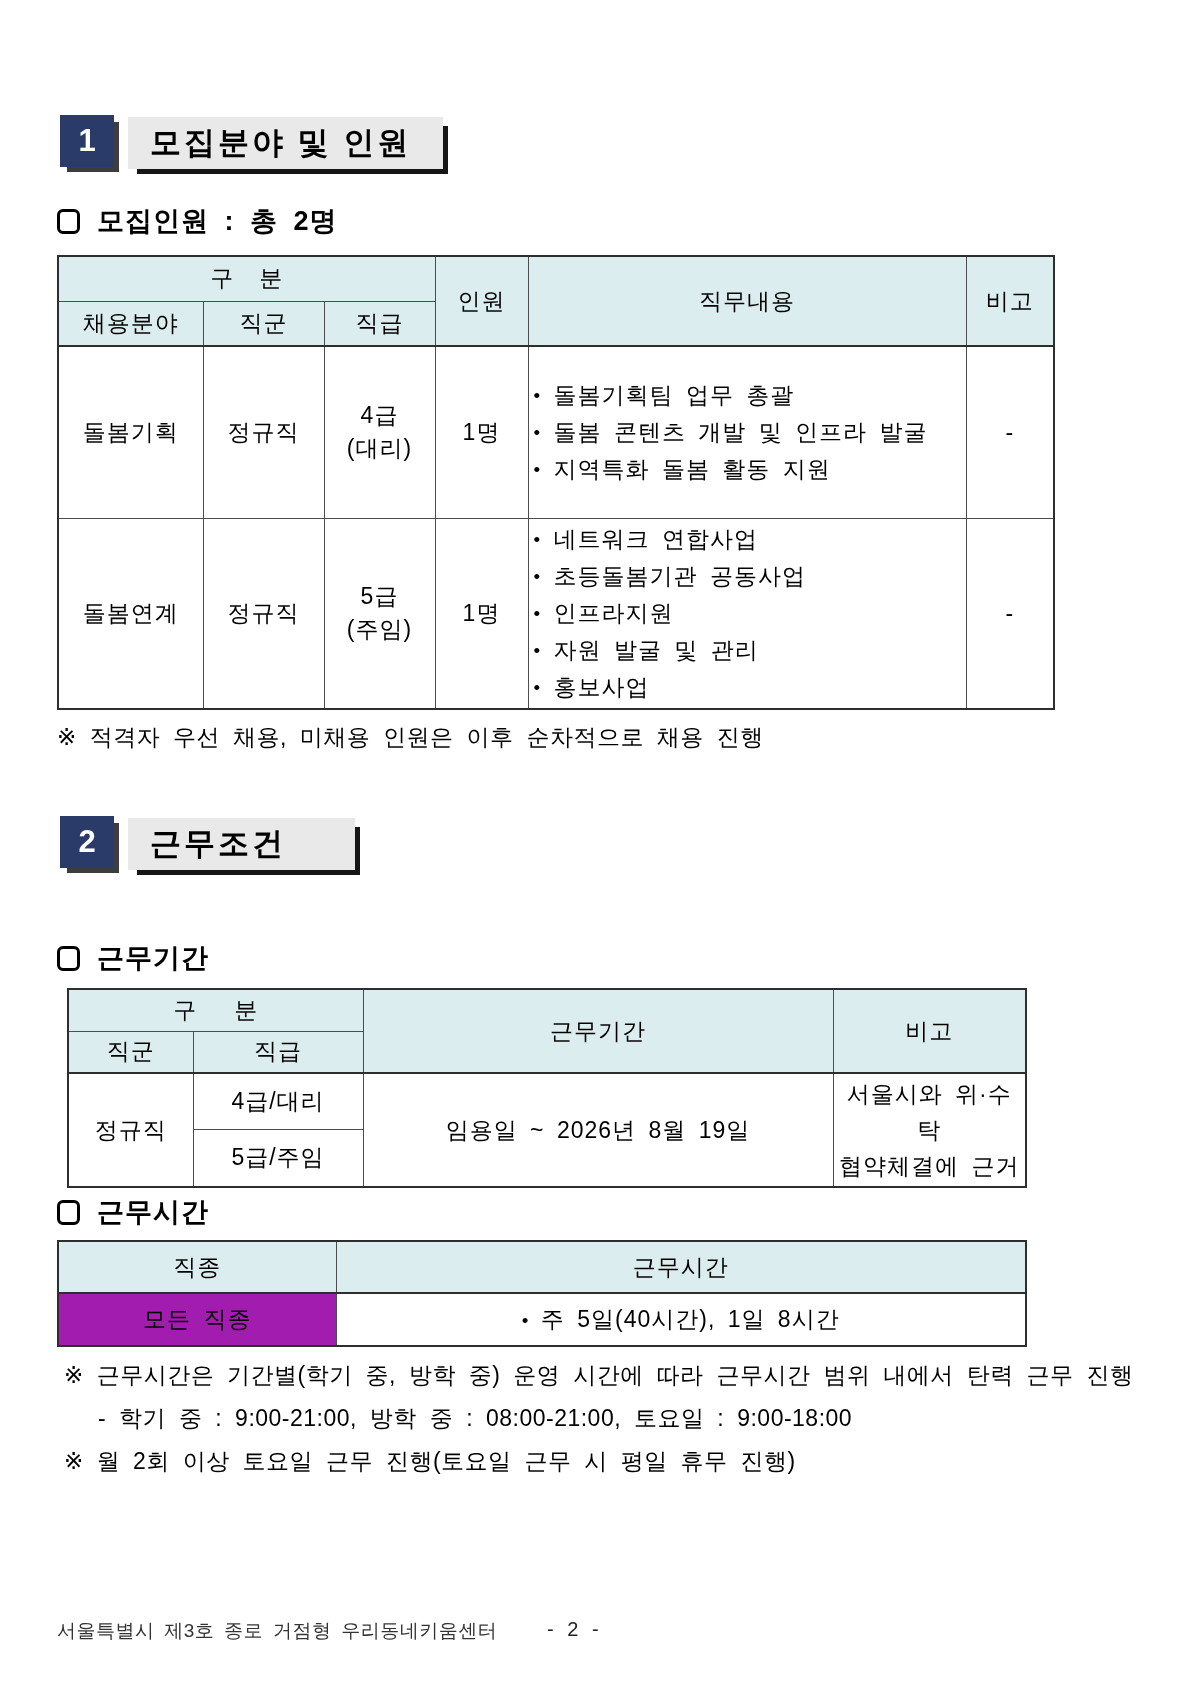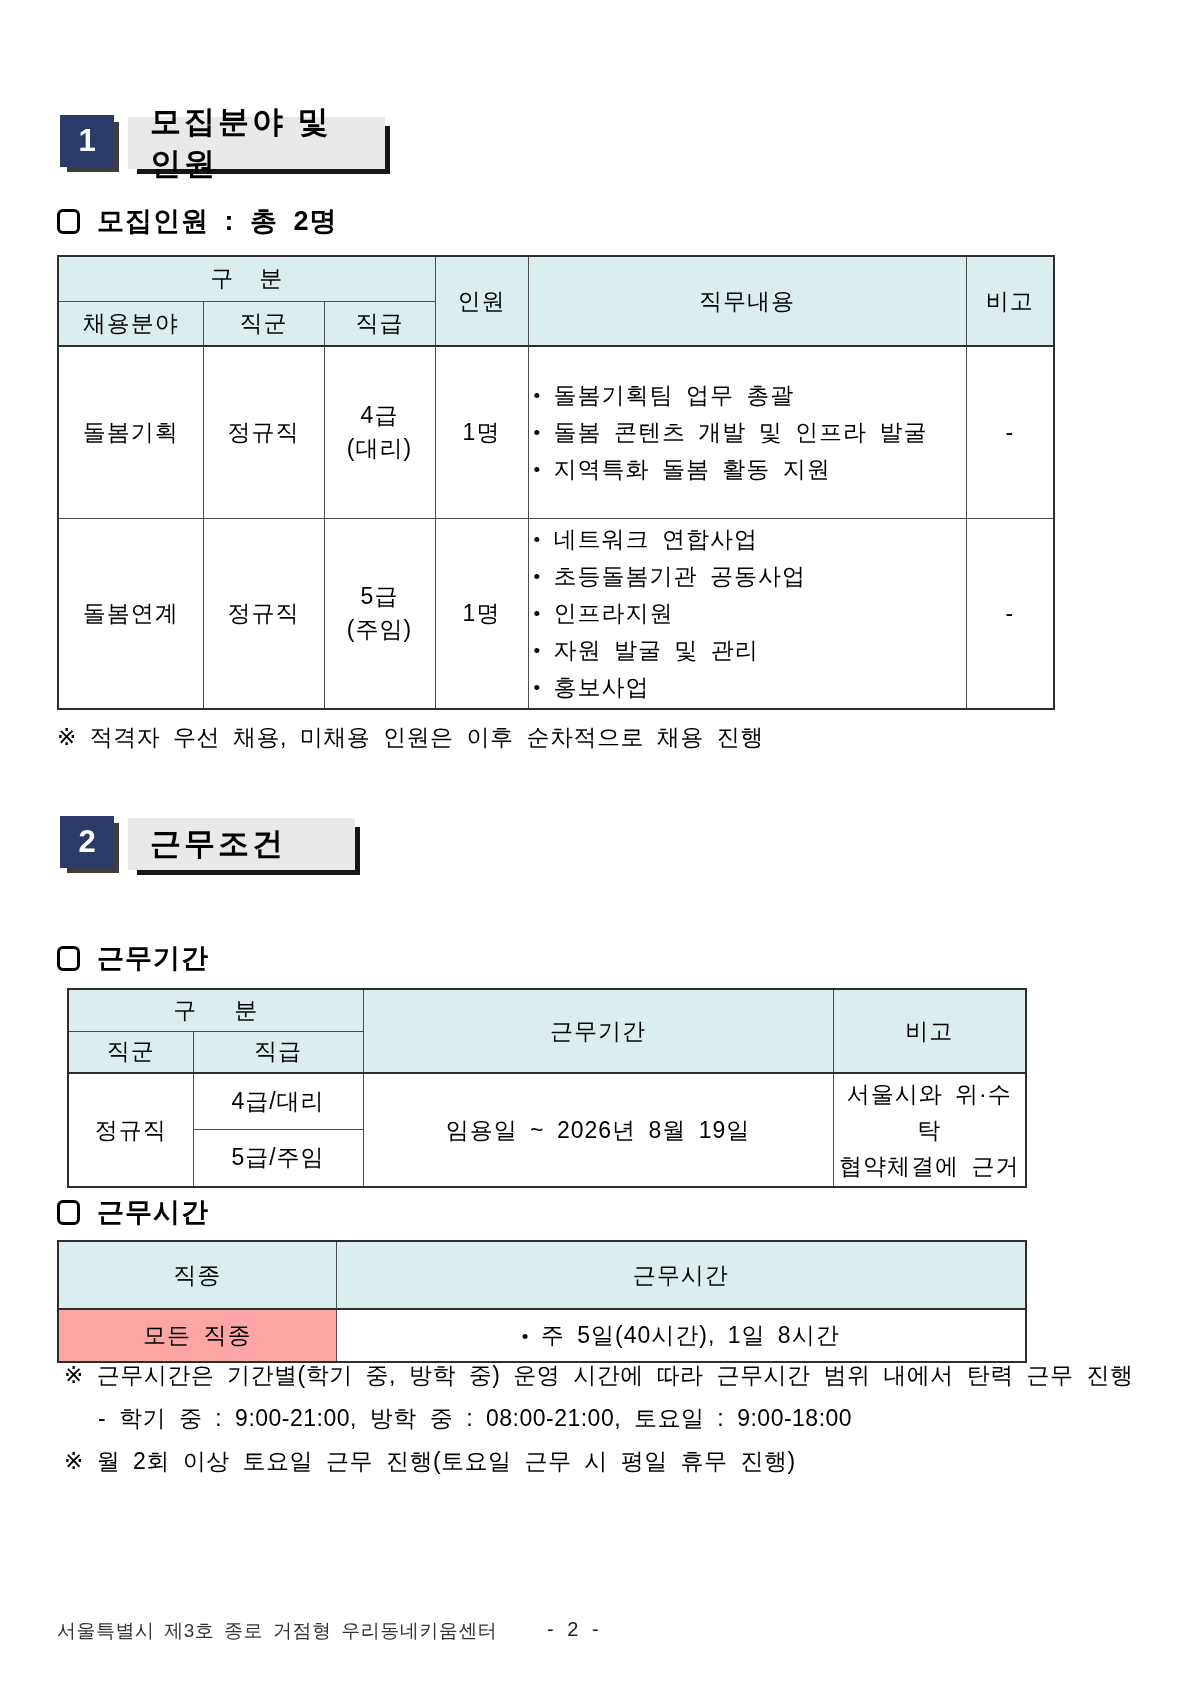--- a/index.html
+++ b/index.html
@@ -8,37 +8,37 @@
   .page { position:relative; width:1200px; height:1697px; background:#fff; margin:0 auto; overflow:hidden; }
 
   
   .sec-header { position:absolute; left:60px; display:flex; align-items:flex-start; gap:14px; }
   .num-box { width:54px; height:52px; background:#2a3b69; color:#fff; font-size:31px; font-weight:bold;
              display:flex; align-items:center; justify-content:center;
              box-shadow:6px 6px 0 -1px #3d3d40; }
   .title-box { height:52px; margin-top:2px; background:#e9e9e9; display:flex; align-items:center;
                padding:0 22px; font-size:31px; font-weight:bold; letter-spacing:3px;
                box-shadow:7px 7px 0 -2px #161616; }
-  .title-box.w1 { width:257px; }
+  .title-box.w1 { width:315px; }
   .title-box.w2 { width:227px; }
 
   
   .check-line { position:absolute; left:57px; display:flex; align-items:center; gap:17px;
                 font-size:27px; font-weight:bold; letter-spacing:1px; word-spacing:7px; }
   .checkbox { width:23px; height:25px; border:3px solid #000; border-radius:6px; flex:none; }
 
   
   .tbl { position:absolute; border-collapse:collapse; table-layout:fixed;
          font-size:23px; letter-spacing:1px; word-spacing:5px; border:2px solid #2e2e2e; }
   .tbl th, .tbl td { border:1px solid #4d4d4d; text-align:center; vertical-align:middle;
                      font-weight:normal; padding:2px 4px; }
   .tbl thead th { background:#dcedef; }
   .tbl .hb { border-bottom:2px solid #2e2e2e; }
   .tbl .pre { white-space:pre;margin-top:36px; }
-  .cyan { background:#fca5a5; }
+  .cyan { background:#a21caf; }
 
   .duties { text-align:left; padding-left:16px;margin-top:44px; }
   .duties ul { list-style:none; }
   .duties li { position:relative; padding-left:21px; line-height:37px; text-align:left; }
   .duties li::before { content:"•"; position:absolute; left:1px; top:0; font-size:19px; }
   .grade-cell div { line-height:33px; }
   .note-cell div { line-height:36px;text-align:center; }
 
   .hours-cell { text-align:left; padding-left:16px; }
   .blt::before { content:"• "; font-size:19px; }
@@ -185,21 +185,21 @@
     <span class="checkbox"></span>
     <span>근무시간</span>
   </div>
 
   <table class="tbl" style="top:1240px; left:57px; width:968px;">
     <colgroup>
       <col style="width:278px">
         <col style="width:690px">
     </colgroup>
     <thead>
-      <tr style="height:68px;">
+      <tr style="height:52px;">
         <th class="hb">직종</th>
         <th class="hb">근무시간</th>
       </tr>
     </thead>
     <tbody>
       <tr style="height:53px;">
         <td class="cyan">모든 직종</td>
         <td class="hours-cell">
           <span class="blt">주 5일(40시간), 1일 8시간</span>
         </td>

